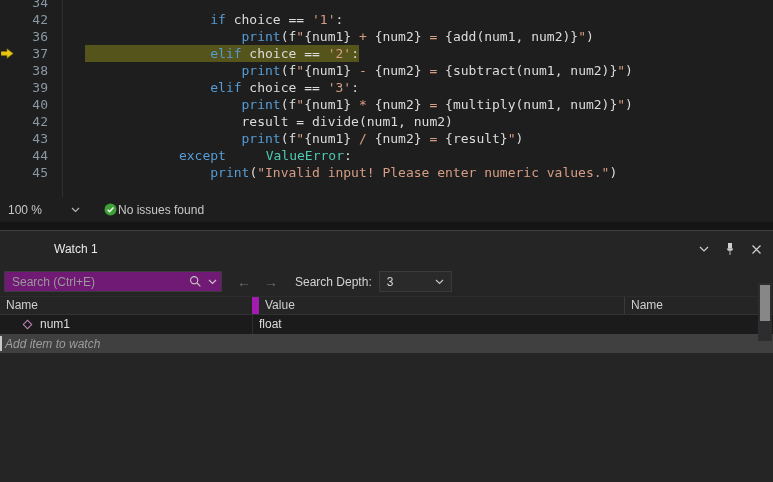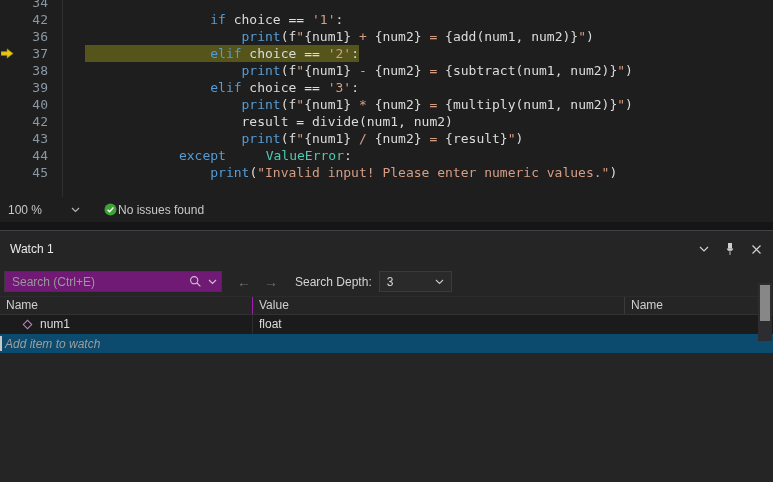--- a/index.html
+++ b/index.html
@@ -28,52 +28,52 @@
   .statusbar { height:25px; display:flex; align-items:center; background:#1e1e1e; }
   .zoom { width:72px; margin-left:8px; display:flex; align-items:center; justify-content:space-between;
           color:#c8c8c8; font-size:12px; cursor:default; }
   .issues { display:flex; align-items:flex-start; gap:1px; margin-left:24px; color:#c8c8c8; font-size:12px; }
 
   
   .splitter { height:8px; background:#151515; }
 
   
   .watch { position:relative; height:252px; background:#252526; border-top:1px solid #3f3f46; }
-  .panel-header { height:23px; display:flex; align-items:center; padding:18px 10px; }
+  .panel-header { height:23px; display:flex; align-items:center; padding:18px 10px;margin-left:44px; }
   .panel-title { font-size:12px; color:#eaeaea; }
   .panel-icons { margin-left:auto; display:flex; align-items:center; gap:12px; }
   .picon { width:14px; height:14px; display:flex; align-items:center; justify-content:center; }
 
   .watch-toolbar { height:29px; display:flex; align-items:center; padding:0 4px; }
   .searchbox { width:218px; height:21px; background:#701a75; border:1px solid #3a3a3c;
                display:flex; align-items:center; padding:0 4px 0 7px; }
   .search-placeholder { color:#989898; font-size:12px; }
   .sb-icons { margin-left:auto; display:flex; align-items:center; gap:6px; }
   .nav-arrow { color:#6f6f6f; font-size:14px; line-height:14px; }
   .nav-back { margin-left:15px; }
   .nav-fwd { margin-left:13px; }
   .depth-label { color:#d4d4d4; font-size:12px; margin-left:17px; }
   .depth-select { width:73px; height:21px; margin-left:7px; background:#2a2a2b; border:1px solid #3a3a3c;
                   display:flex; align-items:center; padding:0 7px; color:#d4d4d4; font-size:12px; }
   .depth-select svg { margin-left:auto; }
 
   .grid-header { height:19px; display:flex; border-bottom:1px solid #323236; border-top:1px solid #2c2c2e; }
   .gh-cell { font-size:12px; color:#cfcfcf; line-height:17px; padding-left:6px; }
   .col-name  { width:252px; flex:none; }
-  .col-value { width:372px; flex:none; border-left:1px solid #a21caf; }
+  .col-value { width:372px; flex:none; border-left:7px solid #a21caf; }
   .col-type  { flex:1; border-left:1px solid #3a3a3c; }
 
   .watch-row { height:19px; display:flex; background:#1b1b1c; }
   .wr-cell { font-size:12px; color:#dcdcdc; line-height:19px; padding-left:6px; overflow:hidden; }
   .wr-cell.name { padding-left:24px; display:flex; align-items:center; }
   .wr-cell.value, .wr-cell.type { border-left:1px solid #2e2e30; }
   .diamond { width:7px; height:7px; border:1px solid var(--c-purple); transform:rotate(45deg);
              display:inline-block; margin-right:9px; flex:none; }
 
-  .add-row { position:relative; height:19px; display:flex; align-items:center; background:#0c4a6e; }
+  .add-row { position:relative; height:19px; display:flex; align-items:center; background:#404040; }
   .caret { position:absolute; left:0; top:2px; width:2px; height:15px; background:#c9c9c9; }
   .add-label { font-style:italic; color:#9d9d9d; font-size:12px; margin-left:5px; }
 
   .scrollbar { position:absolute; right:1px; top:52px; width:14px; height:58px; background:#2d2d30; }
   .scroll-thumb { margin:2px auto 0 auto; width:10px; height:36px; background:#878787; }
 
   svg { display:block; }
 </style>
 </head>
 <body>

